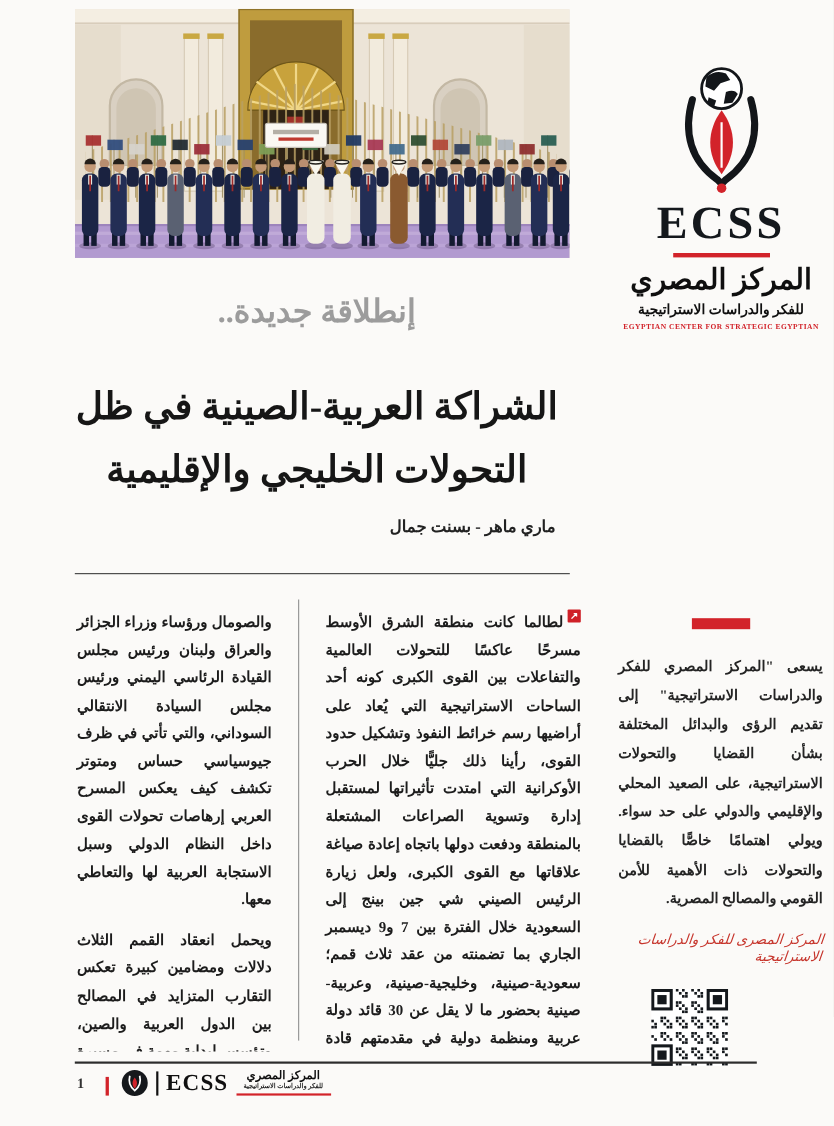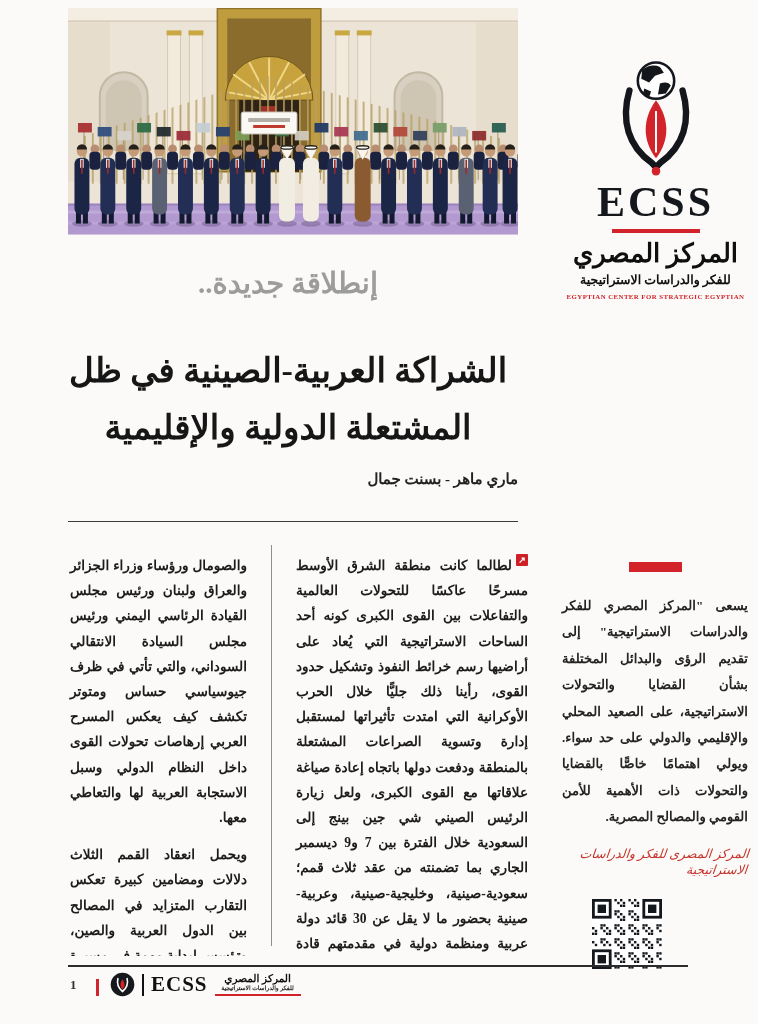--- a/index.html
+++ b/index.html
@@ -15,21 +15,21 @@
   .brand .name-ar{font-size:26px;font-weight:bold;color:#0f0f0f;line-height:30px;}
   .brand .tag-ar{font-size:12.5px;font-weight:bold;color:#0f0f0f;margin-top:3px;}
   .brand .tag-en{font-size:6.8px;font-weight:bold;color:#d2232a;letter-spacing:.45px;margin-top:5px;}
   
   .kicker{left:58px;top:243px;width:460px;direction:rtl;text-align:right;
           font-size:16px;font-weight:bold;color:#e13a30;}
   .subtitle{left:58px;top:266px;width:460px;direction:rtl;text-align:center;
             font-size:29px;font-weight:bold;color:#9c9c9c;}
   .title{left:58px;top:316px;width:460px;direction:rtl;text-align:center;
          font-size:34px;font-weight:bold;color:#161616;line-height:57px;margin-top:26px;}
-  .byline{left:58px;top:470px;width:460px;direction:rtl;text-align:right;
+  .byline{left:45px;top:470px;width:460px;direction:rtl;text-align:right;
           font-size:15px;font-weight:bold;color:#222;}
   .rule{left:68px;top:521px;width:450px;height:1.4px;background:#3c3c3c;}
   
   .cols{left:58px;top:541px;width:482px;height:415px;display:flex;direction:rtl;overflow:hidden;}
   .col{font-size:13.6px;line-height:25.2px;font-weight:bold;text-align:justify;color:#1c1c1c;direction:rtl;}
   .col-right{width:256px;}
   .col-divider{width:1px;background:#8f8f8f;margin:4px 12px 10px 12px;}
   .col-left{flex:1;}
   .col p{margin:12px;}
   .col p + p{margin-top:12px;}
@@ -356,21 +356,21 @@
     <div class="acronym">ECSS</div>
     <div class="redline"></div>
     <div class="name-ar">المركز المصري</div>
     <div class="tag-ar">للفكر والدراسات الاستراتيجية</div>
     <div class="tag-en">EGYPTIAN CENTER FOR STRATEGIC EGYPTIAN</div>
   </div>
 
   <div class="abs subtitle">إنطلاقة جديدة..</div>
   <div class="abs title">
     <div>الشراكة العربية-الصينية في ظل</div>
-    <div>المشتعلة الدولية والإقليمية</div>
+    <div>التحولات الخليجي والإقليمية</div>
   </div>
   <div class="abs byline">ماري ماهر - بسنت جمال</div>
   <div class="abs rule"></div>
 
   <div class="abs cols">
     <div class="col col-right">
       <p><span class="pmark">↗</span><span>لطالما كانت منطقة الشرق الأوسط مسرحًا عاكسًا للتحولات العالمية والتفاعلات بين القوى الكبرى كونه أحد الساحات الاستراتيجية التي يُعاد على أراضيها رسم خرائط النفوذ وتشكيل حدود القوى، رأينا ذلك جليًّا خلال الحرب الأوكرانية التي امتدت تأثيراتها لمستقبل إدارة وتسوية الصراعات المشتعلة بالمنطقة ودفعت دولها باتجاه إعادة صياغة علاقاتها مع القوى الكبرى، ولعل زيارة الرئيس الصيني شي جين بينج إلى السعودية خلال الفترة بين 7 و9 ديسمبر الجاري بما تضمنته من عقد ثلاث قمم؛ سعودية-صينية، وخليجية-صينية، وعربية-صينية بحضور ما لا يقل عن 30 قائد دولة عربية ومنظمة دولية في مقدمتهم قادة دول مجلس التعاون الخليجي الخمس وملك الأردن ورؤساء مصر وتونس وفلسطين وموريتانيا</span></p>
     </div>
     <div class="col-divider"></div>
     <div class="col col-left">

